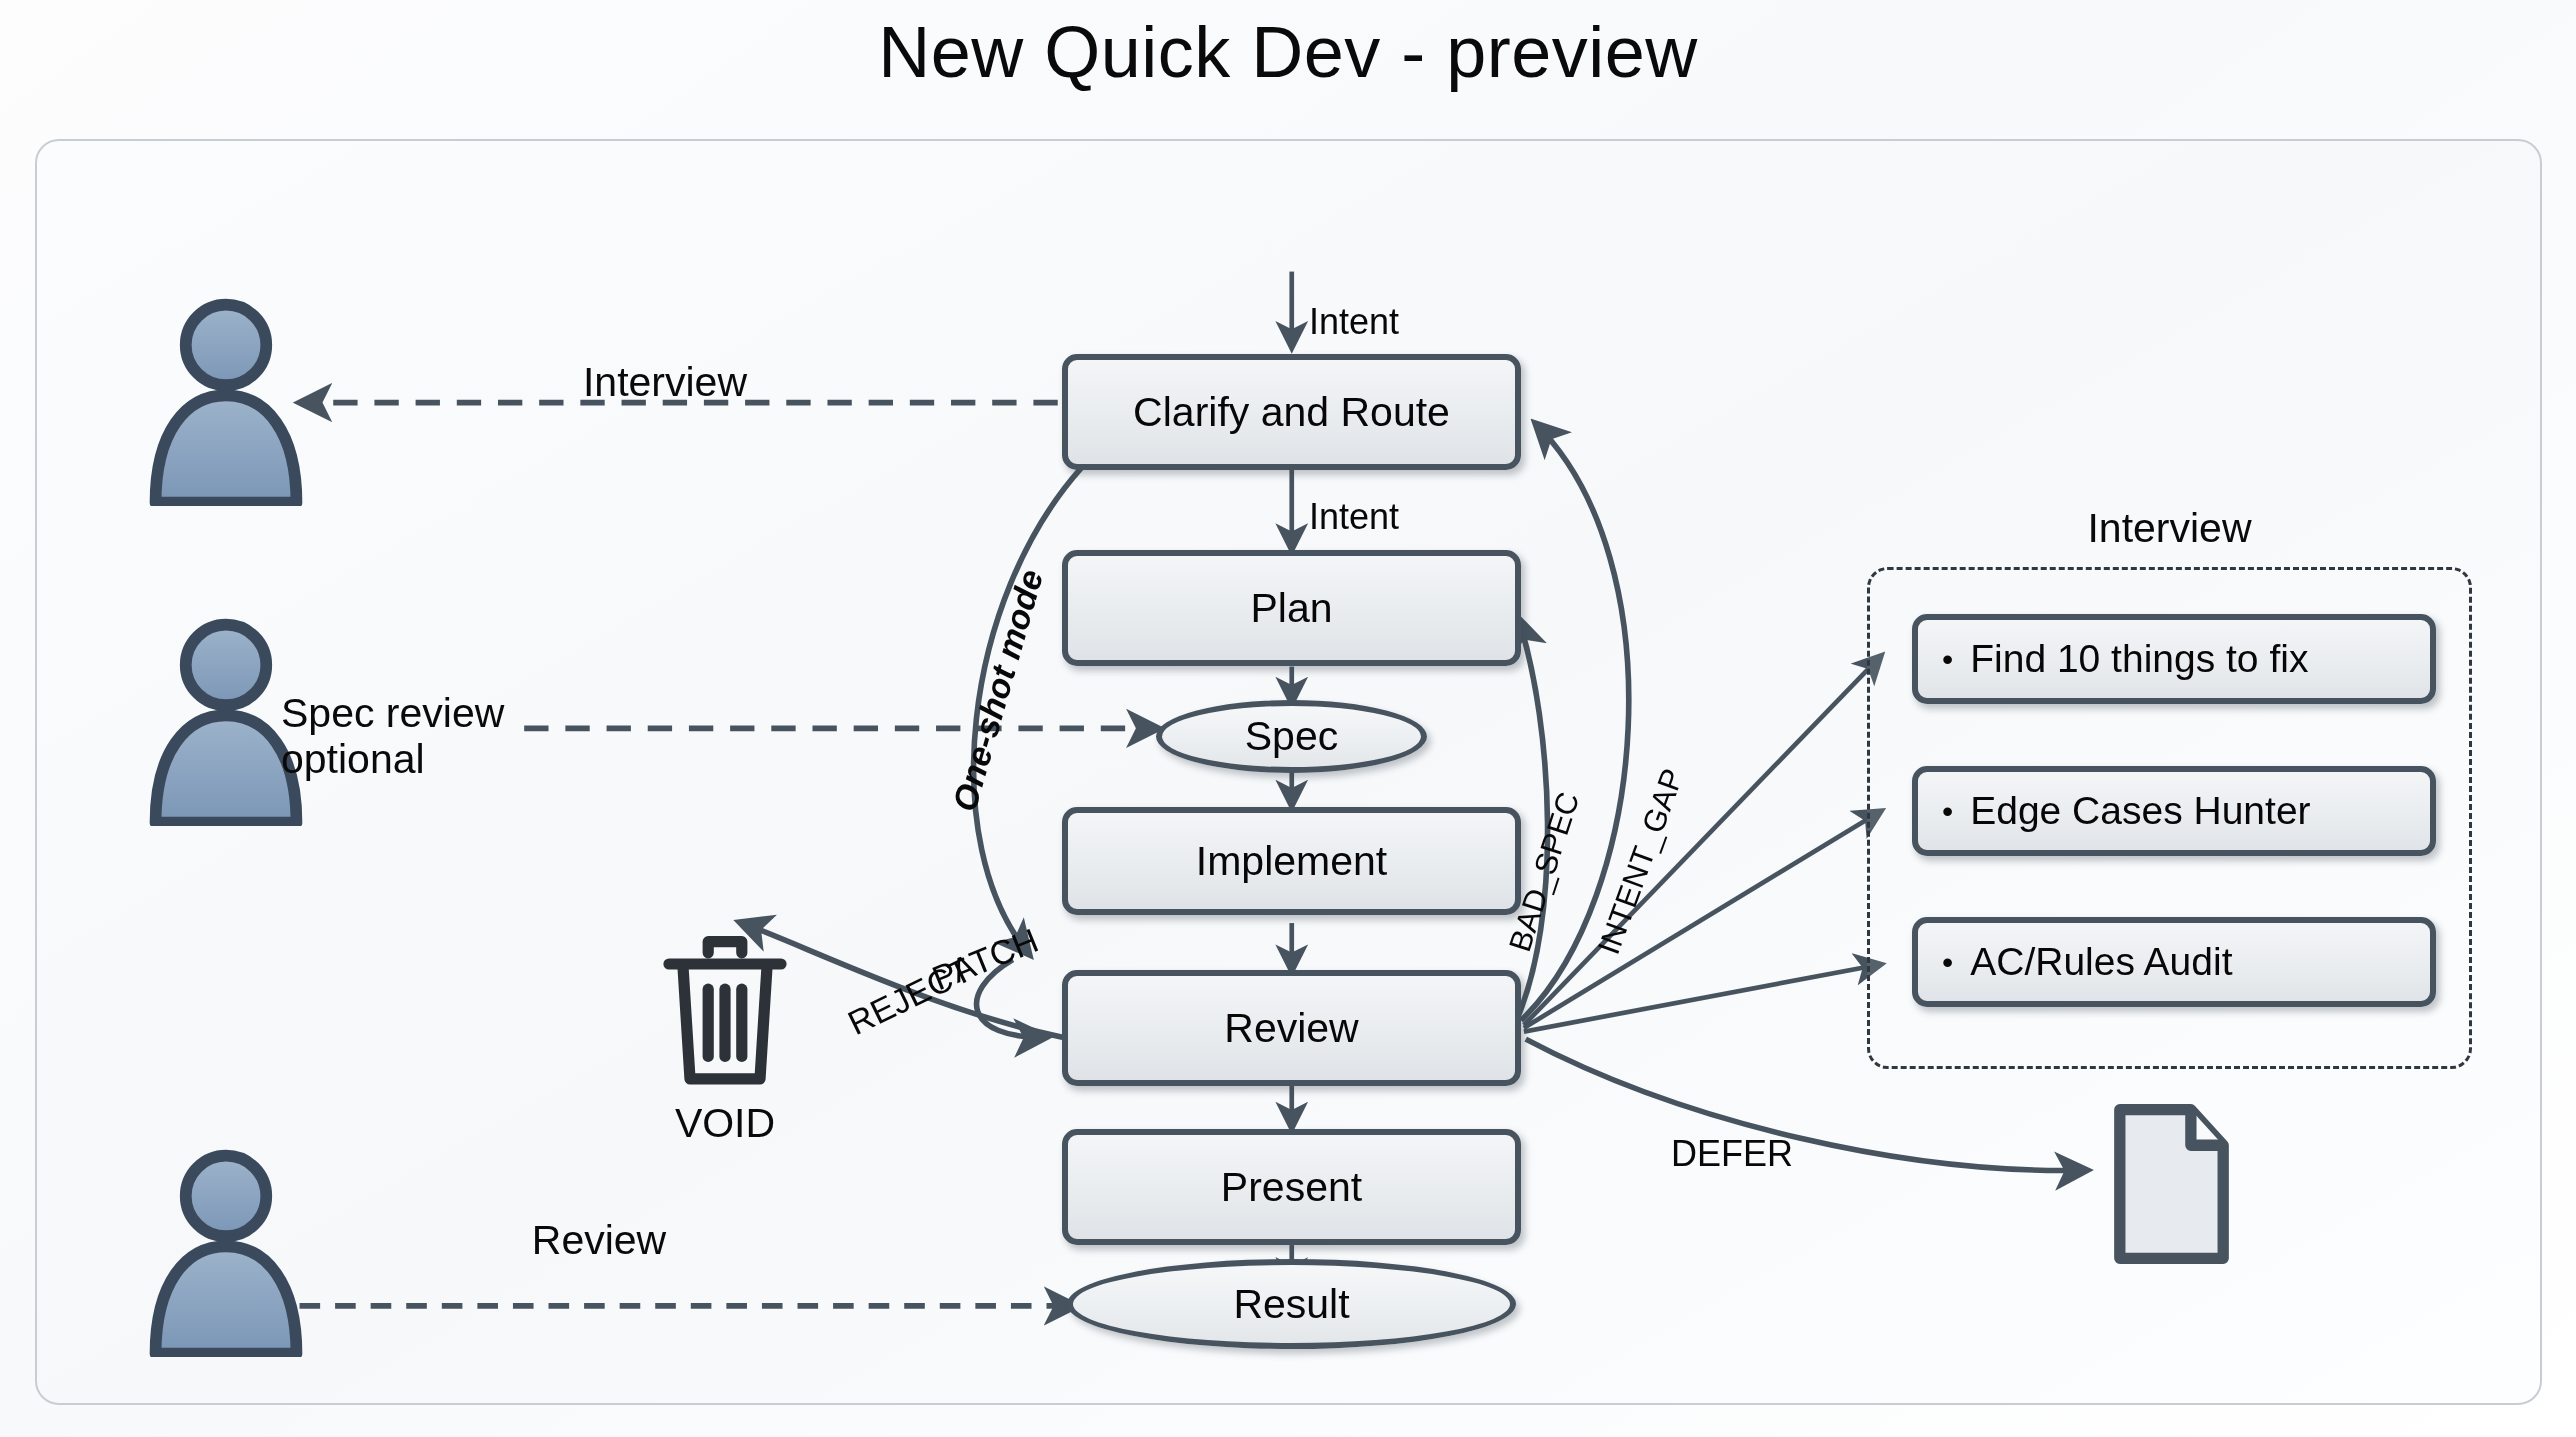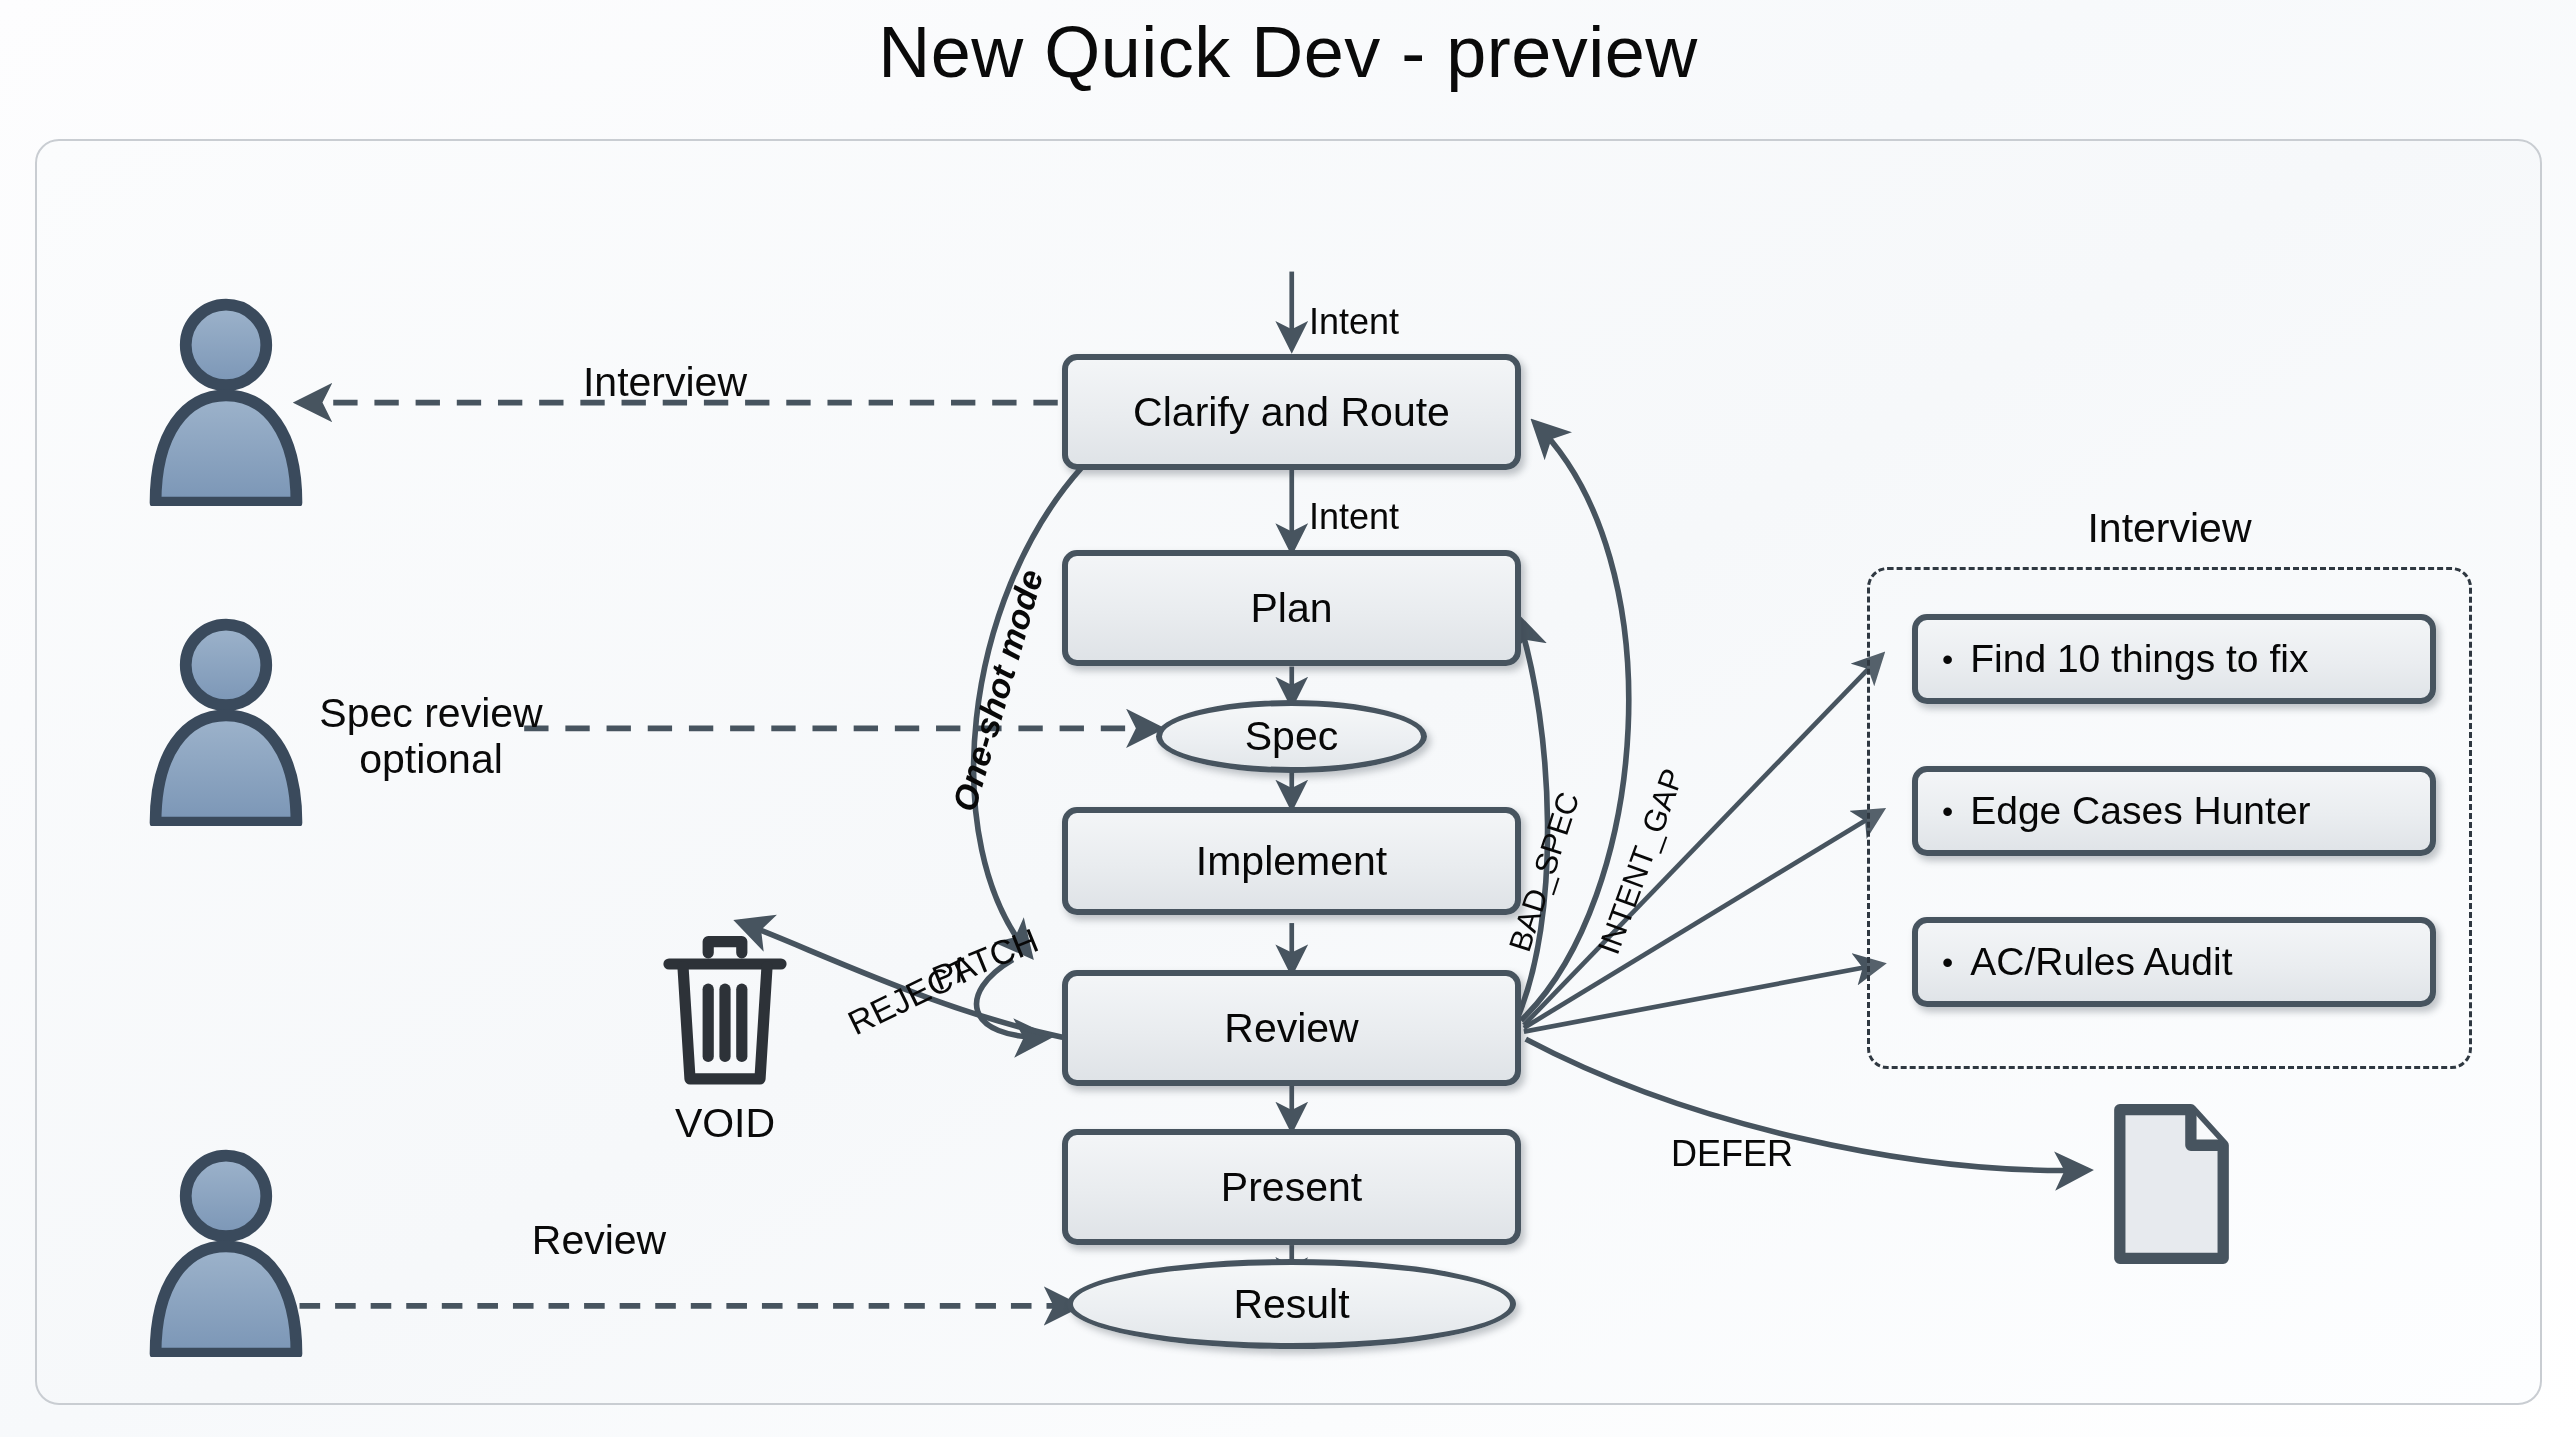--- a/index.html
+++ b/index.html
@@ -168,21 +168,21 @@
     color: #0a0a0a;
     font-family: "Liberation Sans", sans-serif;
     white-space: nowrap;
     text-align: center;
   }
   .left-note {
     position: absolute;
     font-size: 41px;
     color: #0a0a0a;
     font-family: "Liberation Sans", sans-serif;
-    text-align: center;
+    text-align: left;
     line-height: 1.12;
   }
 </style>
 </head>
 <body>
 
 <div id="root">
 
   <div id="diagram-title">New Quick Dev - preview</div>
 

